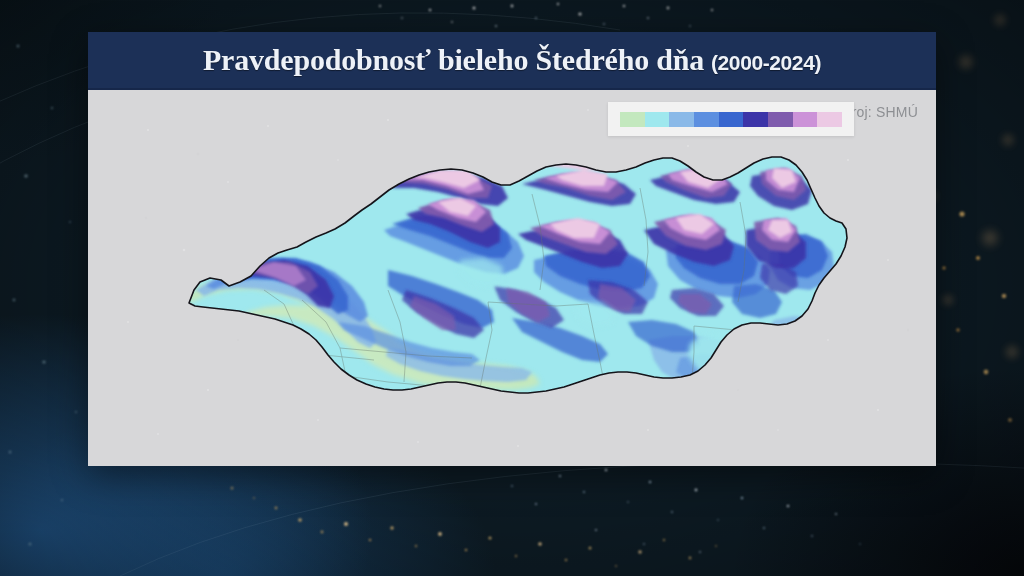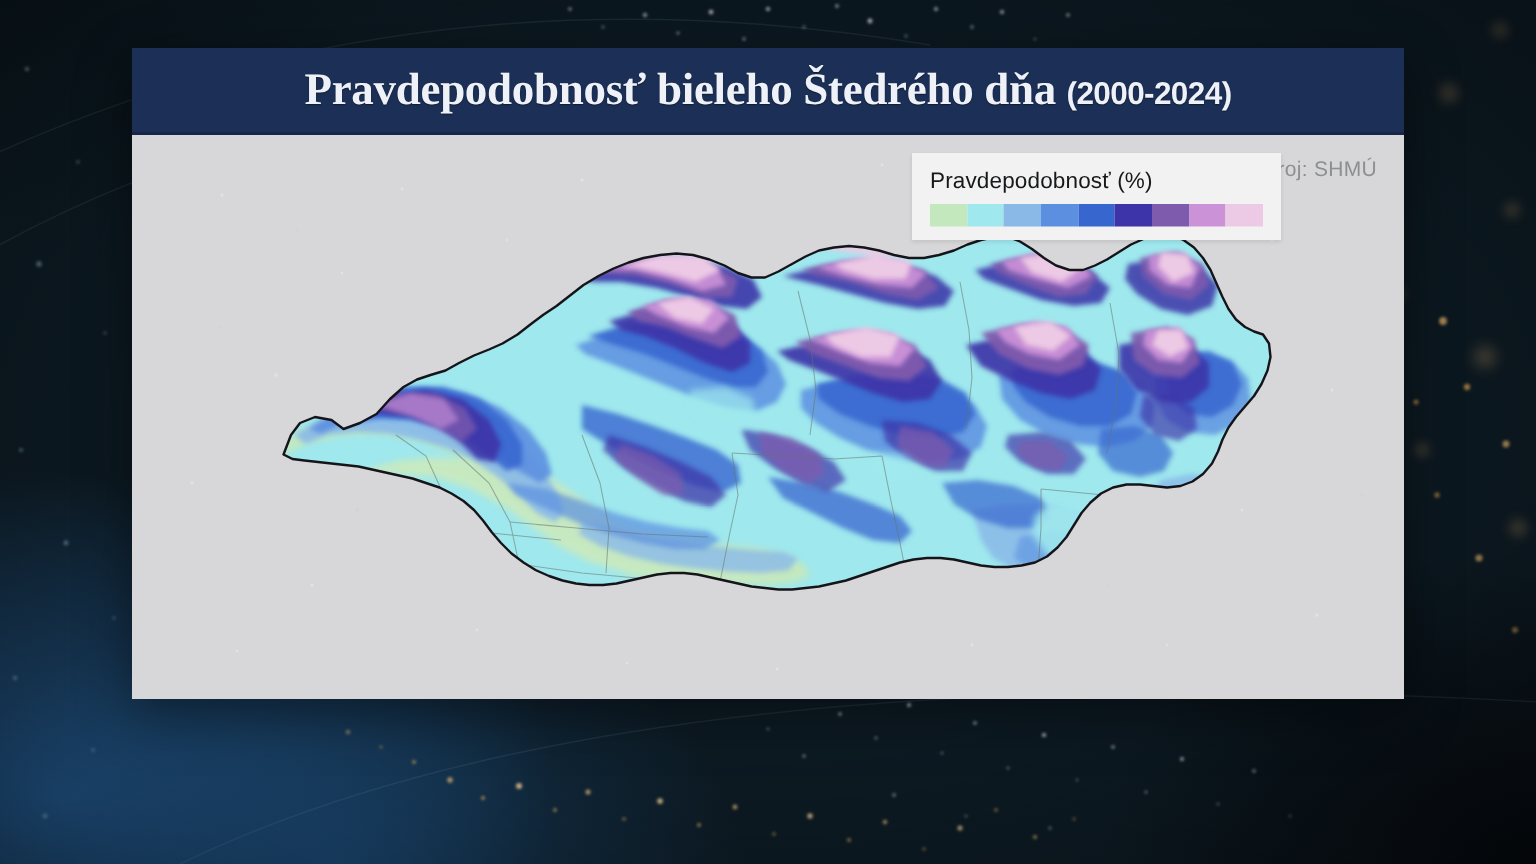--- a/index.html
+++ b/index.html
@@ -505,21 +505,20 @@
                L539,282 L530,282 L521,283 L512,285 L503,288 L494,291 L485,294 L476,297
                L467,299 L458,301 L449,302 L440,303 L431,303 L422,302 L413,301 L404,299
                L395,297 L386,295 L377,293 L368,292 L359,292 L350,293 L341,295 L332,297
                L323,299 L314,300 L305,300 L296,299 L287,297 L278,294 L269,290 L261,285
                L253,279 L246,272 L240,265 L234,257 L228,250 L221,244 L213,239 L205,235
                L196,232 L187,229 L178,227 L169,225 L160,223 L151,221 L142,220 L133,219
                L124,218 L115,217 L107,216 Z" fill="none" stroke="#14141a" stroke-width="1.6" stroke-linejoin="round"></path>
     </svg>
 
     <div id="legend">
-      <div id="legend-title">Pravdepodobnosť (%)</div>
       <div id="legend-bar">
           <div class="sw" style="background: rgb(195, 232, 190);"></div>
           <div class="sw" style="background: rgb(159, 232, 238);"></div>
           <div class="sw" style="background: rgb(138, 185, 232);"></div>
           <div class="sw" style="background: rgb(92, 143, 224);"></div>
           <div class="sw" style="background: rgb(56, 102, 207);"></div>
           <div class="sw" style="background: rgb(60, 52, 168);"></div>
           <div class="sw" style="background: rgb(127, 91, 173);"></div>
           <div class="sw" style="background: rgb(204, 146, 216);"></div>
           <div class="sw" style="background: rgb(236, 201, 228);"></div>

